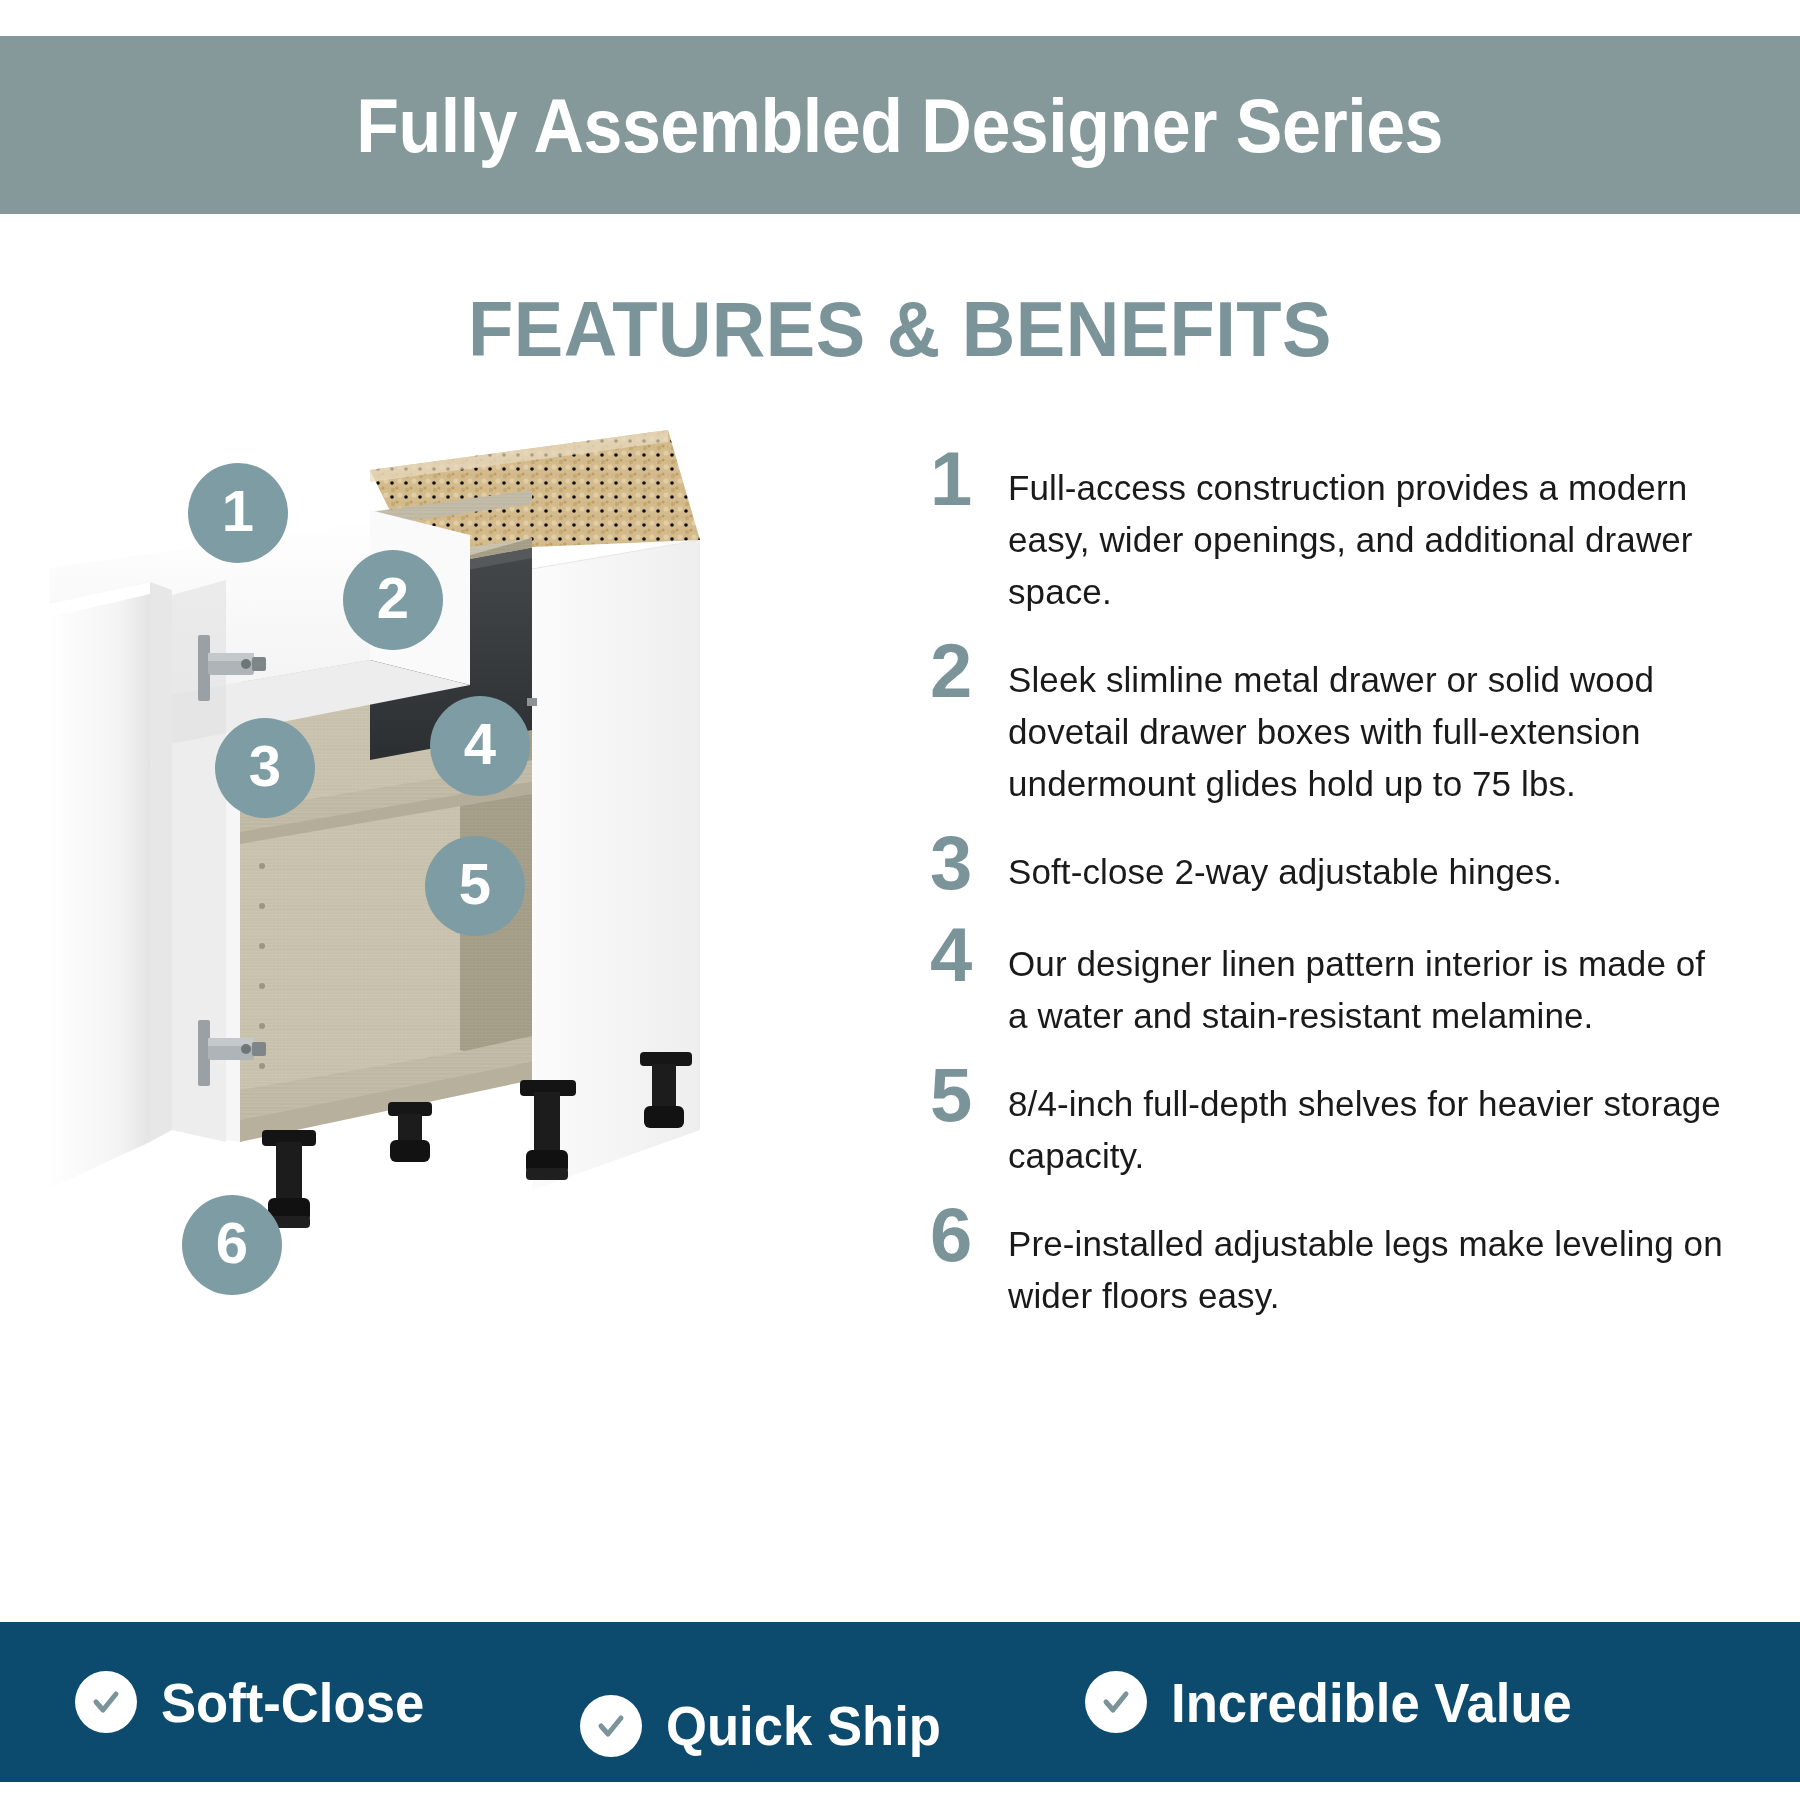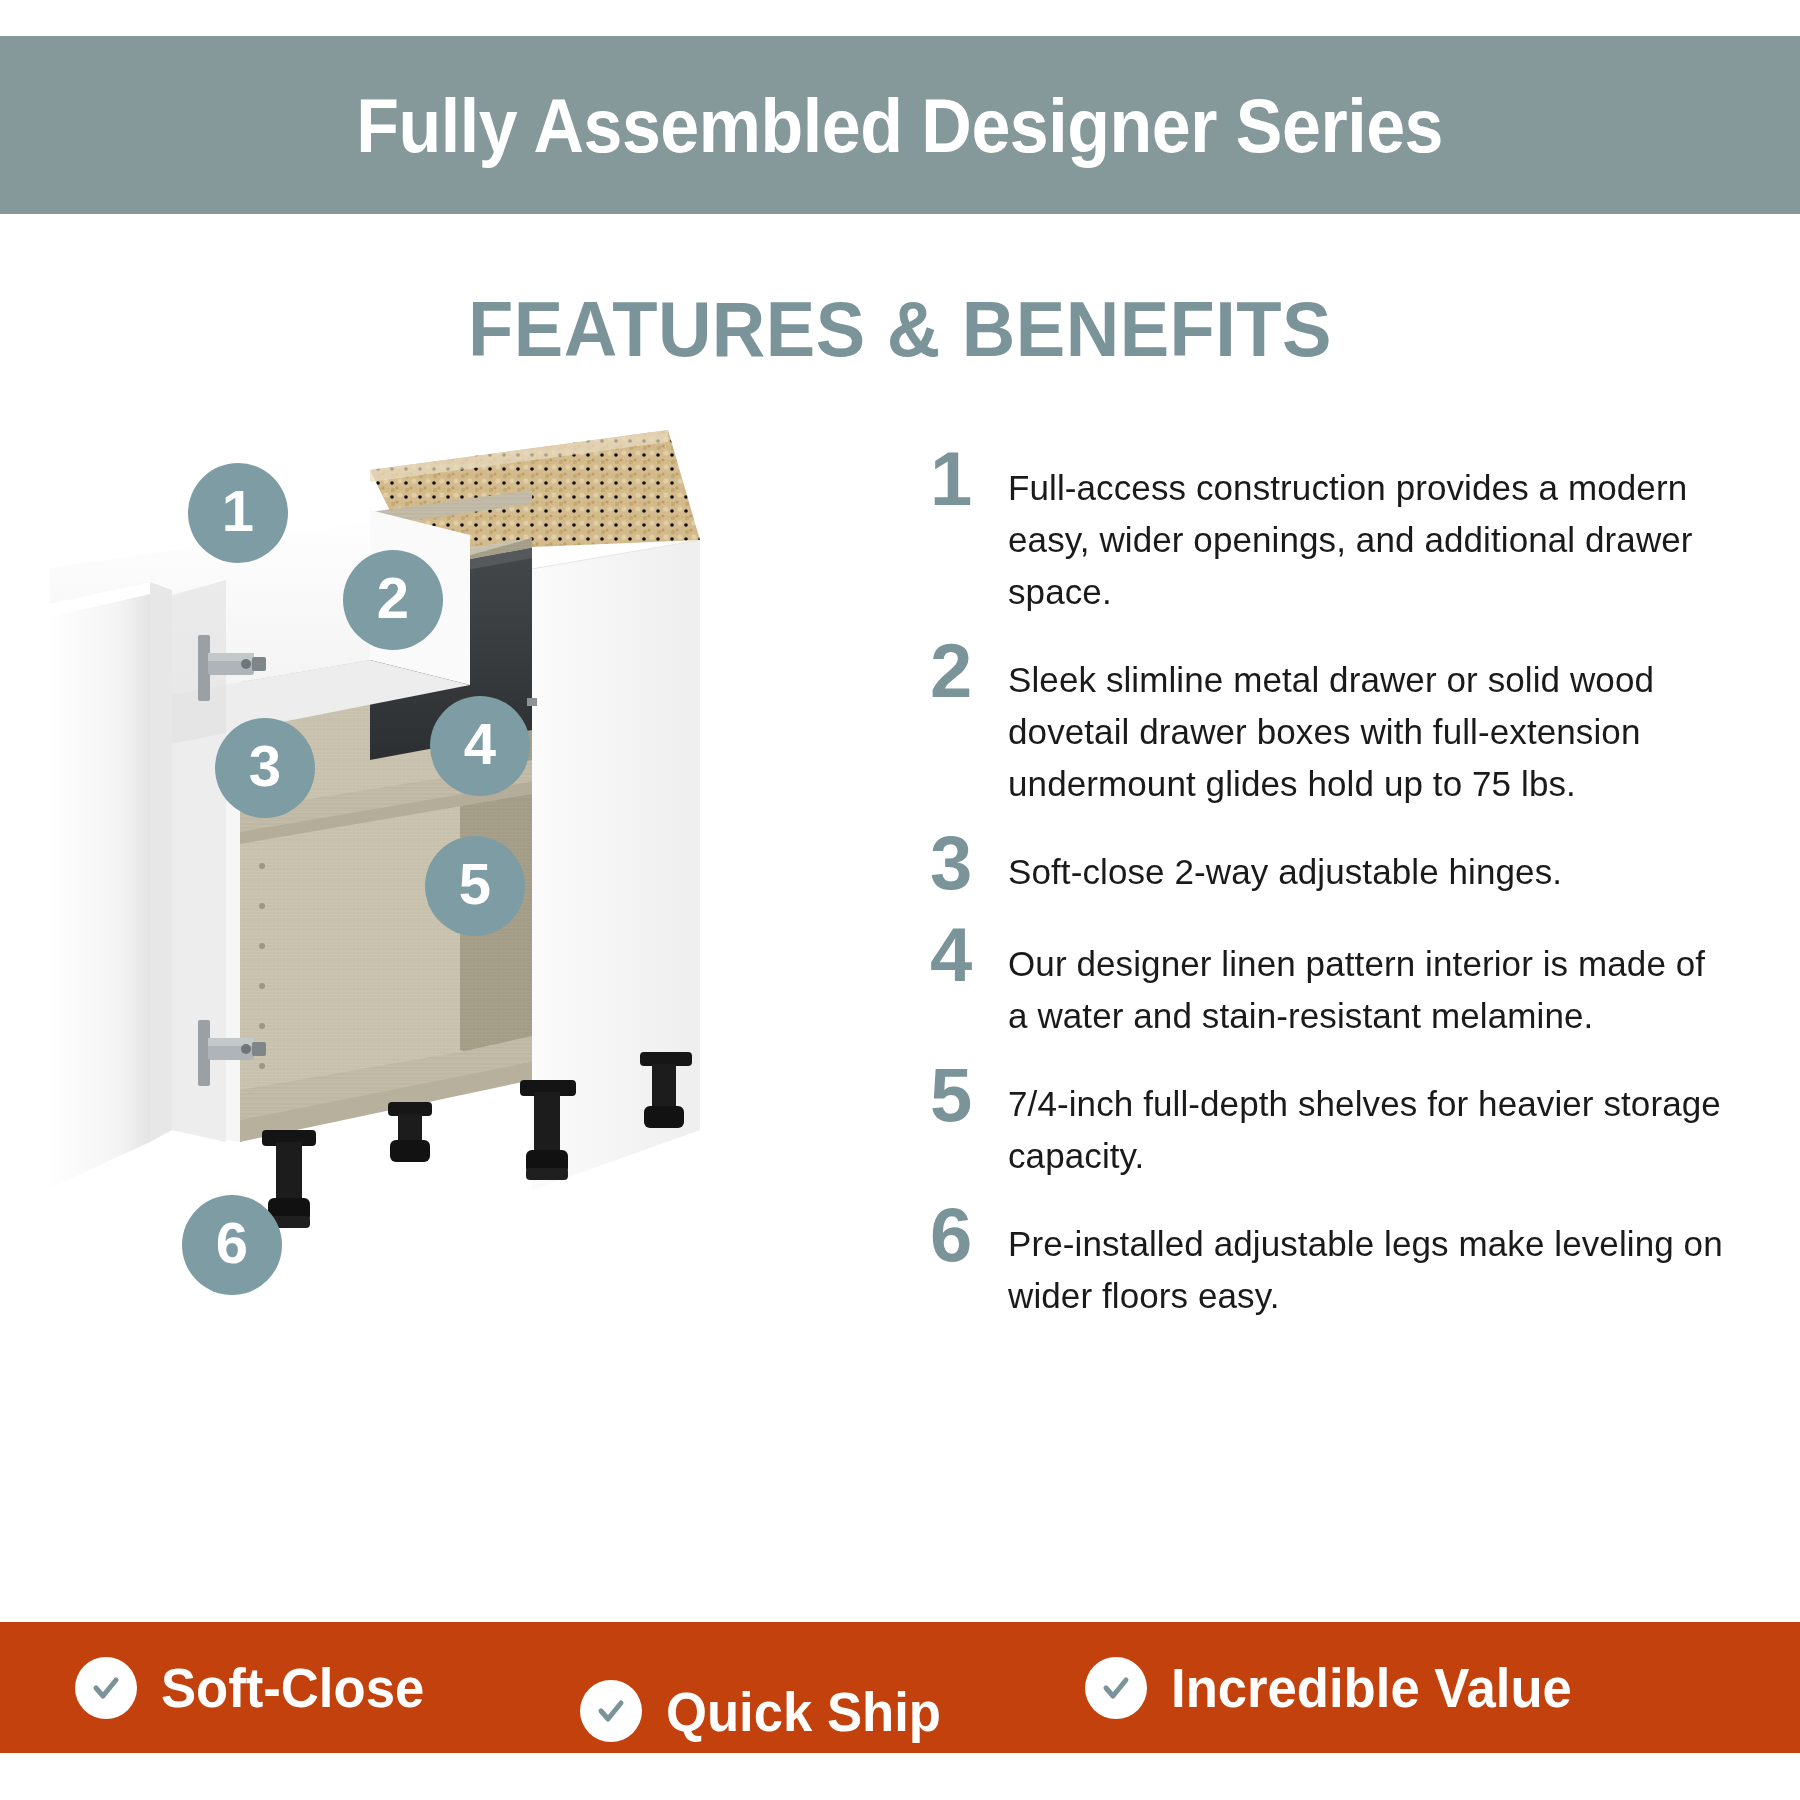--- a/index.html
+++ b/index.html
@@ -94,22 +94,22 @@
     font-family:"Liberation Sans",sans-serif;
     font-weight:400;
     font-size:35px;
     line-height:52px;
     letter-spacing:0.1px;
     padding-top:22px;
   }
 
   
   .footer{
-    position:absolute;left:0;top:1622px;width:1800px;height:131px;
-    background:#c2410c;
+    position:absolute;left:0;top:1622px;width:1800px;height:160px;
+    background:#0c4a6e;
     display:flex;align-items:center;
   }
   .badge{
     display:flex;align-items:center;
     position:absolute;
   }
   .badge1{left:75px;}
   .badge2{left:580px;margin-top:47px;}
   .badge3{left:1085px;}
   .badge-circle{
@@ -308,21 +308,21 @@
       <div class="feature-text">Soft-close 2-way adjustable hinges.</div>
     </div>
 
     <div class="feature">
       <div class="feature-num">4</div>
       <div class="feature-text">Our designer linen pattern interior is made of a water and stain-resistant melamine.</div>
     </div>
 
     <div class="feature">
       <div class="feature-num">5</div>
-      <div class="feature-text">7/4-inch full-depth shelves for heavier storage capacity.</div>
+      <div class="feature-text">8/4-inch full-depth shelves for heavier storage capacity.</div>
     </div>
 
     <div class="feature">
       <div class="feature-num">6</div>
       <div class="feature-text">Pre-installed adjustable legs make leveling on wider floors easy.</div>
     </div>
 
   </div>
 </div>
 

